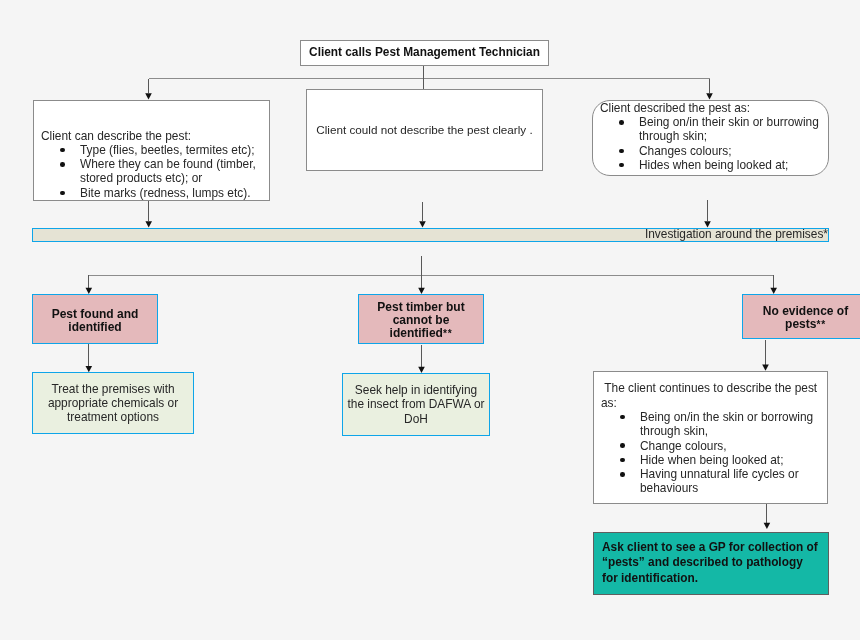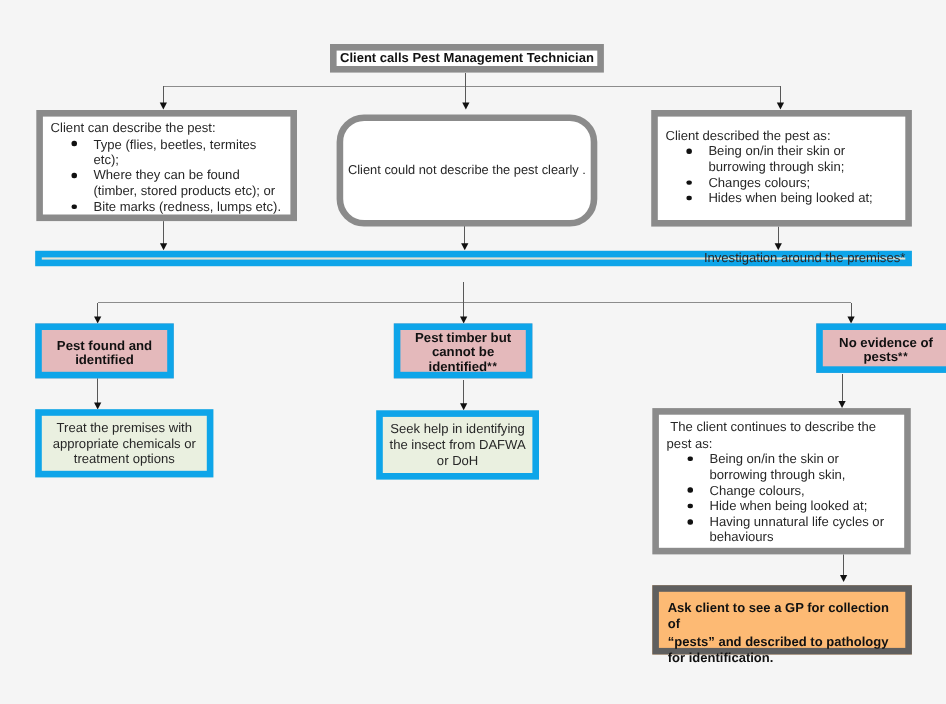--- a/index.html
+++ b/index.html
@@ -1,26 +1,26 @@
 <!DOCTYPE html>
 <html><head>
 <meta charset="utf-8">
 <title>Pest Management Flowchart</title>
 <style>
   html,body{margin:0;padding:0;}
   body{width:860px;height:640px;background:#f5f5f5;overflow:hidden;
        font-family:"Liberation Sans",sans-serif;}
   #stage{position:relative;width:860px;height:640px;}
-  .node{position:absolute;box-sizing:border-box;border:6px solid #0ea5e9;
+  .node{position:absolute;box-sizing:border-box;border:1px solid #0ea5e9;
         font-size:11.9px;color:#272727;line-height:14.3px;}
   .node.white{background:#ffffff;border-color:#8b8b8b;}
   .node.beige{background:#e5e3d4;}
   .node.pink{background:#e4b9bb;}
   .node.green{background:#eaf0e0;}
-  .node.blue{background:#fdba74;border-color:#5f5f5f;}
+  .node.blue{background:#14b8a6;border-color:#5f5f5f;}
   .ctr{display:flex;align-items:center;justify-content:center;text-align:center;}
   .bold{font-weight:bold;line-height:13px;color:#111;font-size:12px;}
   .ul{margin:0;padding:0;list-style:none;}
   .ul li{position:relative;padding-left:39px;}
   .ul li::before{content:"";position:absolute;left:19.4px;top:4.9px;
                  width:4.6px;height:4.6px;border-radius:50%;background:#111;}
   .vcent{display:flex;flex-direction:column;justify-content:center;}
   sup{font-size:10.2px;line-height:13px;letter-spacing:0.8px;position:relative;top:-0.4px;vertical-align:baseline;}
   svg.links{position:absolute;left:0;top:0;width:860px;height:640px;overflow:visible;
             pointer-events:none;}
@@ -72,25 +72,25 @@
 
   <div class="node white vcent" style="left:33px;top:100px;width:237px;height:101px;padding:2px 6px 0 7px;justify-content:flex-end;">
     <div>Client can describe the pest:</div>
     <ul class="ul">
       <li>Type (flies, beetles, termites etc);</li>
       <li>Where they can be found (timber, stored products etc); or</li>
       <li>Bite marks (redness, lumps etc).</li>
     </ul>
   </div>
 
-  <div class="node white ctr" style="left:306px;top:104px;width:237px;height:102px;padding:0 4px;font-size:11.7px;border-radius:25px;">
+  <div class="node white ctr" style="left:306px;top:89px;width:237px;height:82px;padding:0 4px;font-size:11.7px;">
     <span>Client could not describe the pest clearly .</span>
   </div>
 
-  <div class="node white vcent" style="left:592px;top:100px;width:237px;height:106px;padding:0 6px 3px 7px;">
+  <div class="node white vcent" style="left:592px;top:100px;width:237px;height:76px;padding:0 6px 3px 7px;border-radius:18px;">
     <div>Client described the pest as:</div>
     <ul class="ul">
       <li>Being on/in their skin or burrowing through skin;</li>
       <li>Changes colours;</li>
       <li>Hides when being looked at;</li>
     </ul>
   </div>
 
   <div class="node beige ctr" style="left:32px;top:228px;width:797px;height:14px;padding-bottom:2px;justify-content:flex-end;">
     <span>Investigation around the premises*</span>

